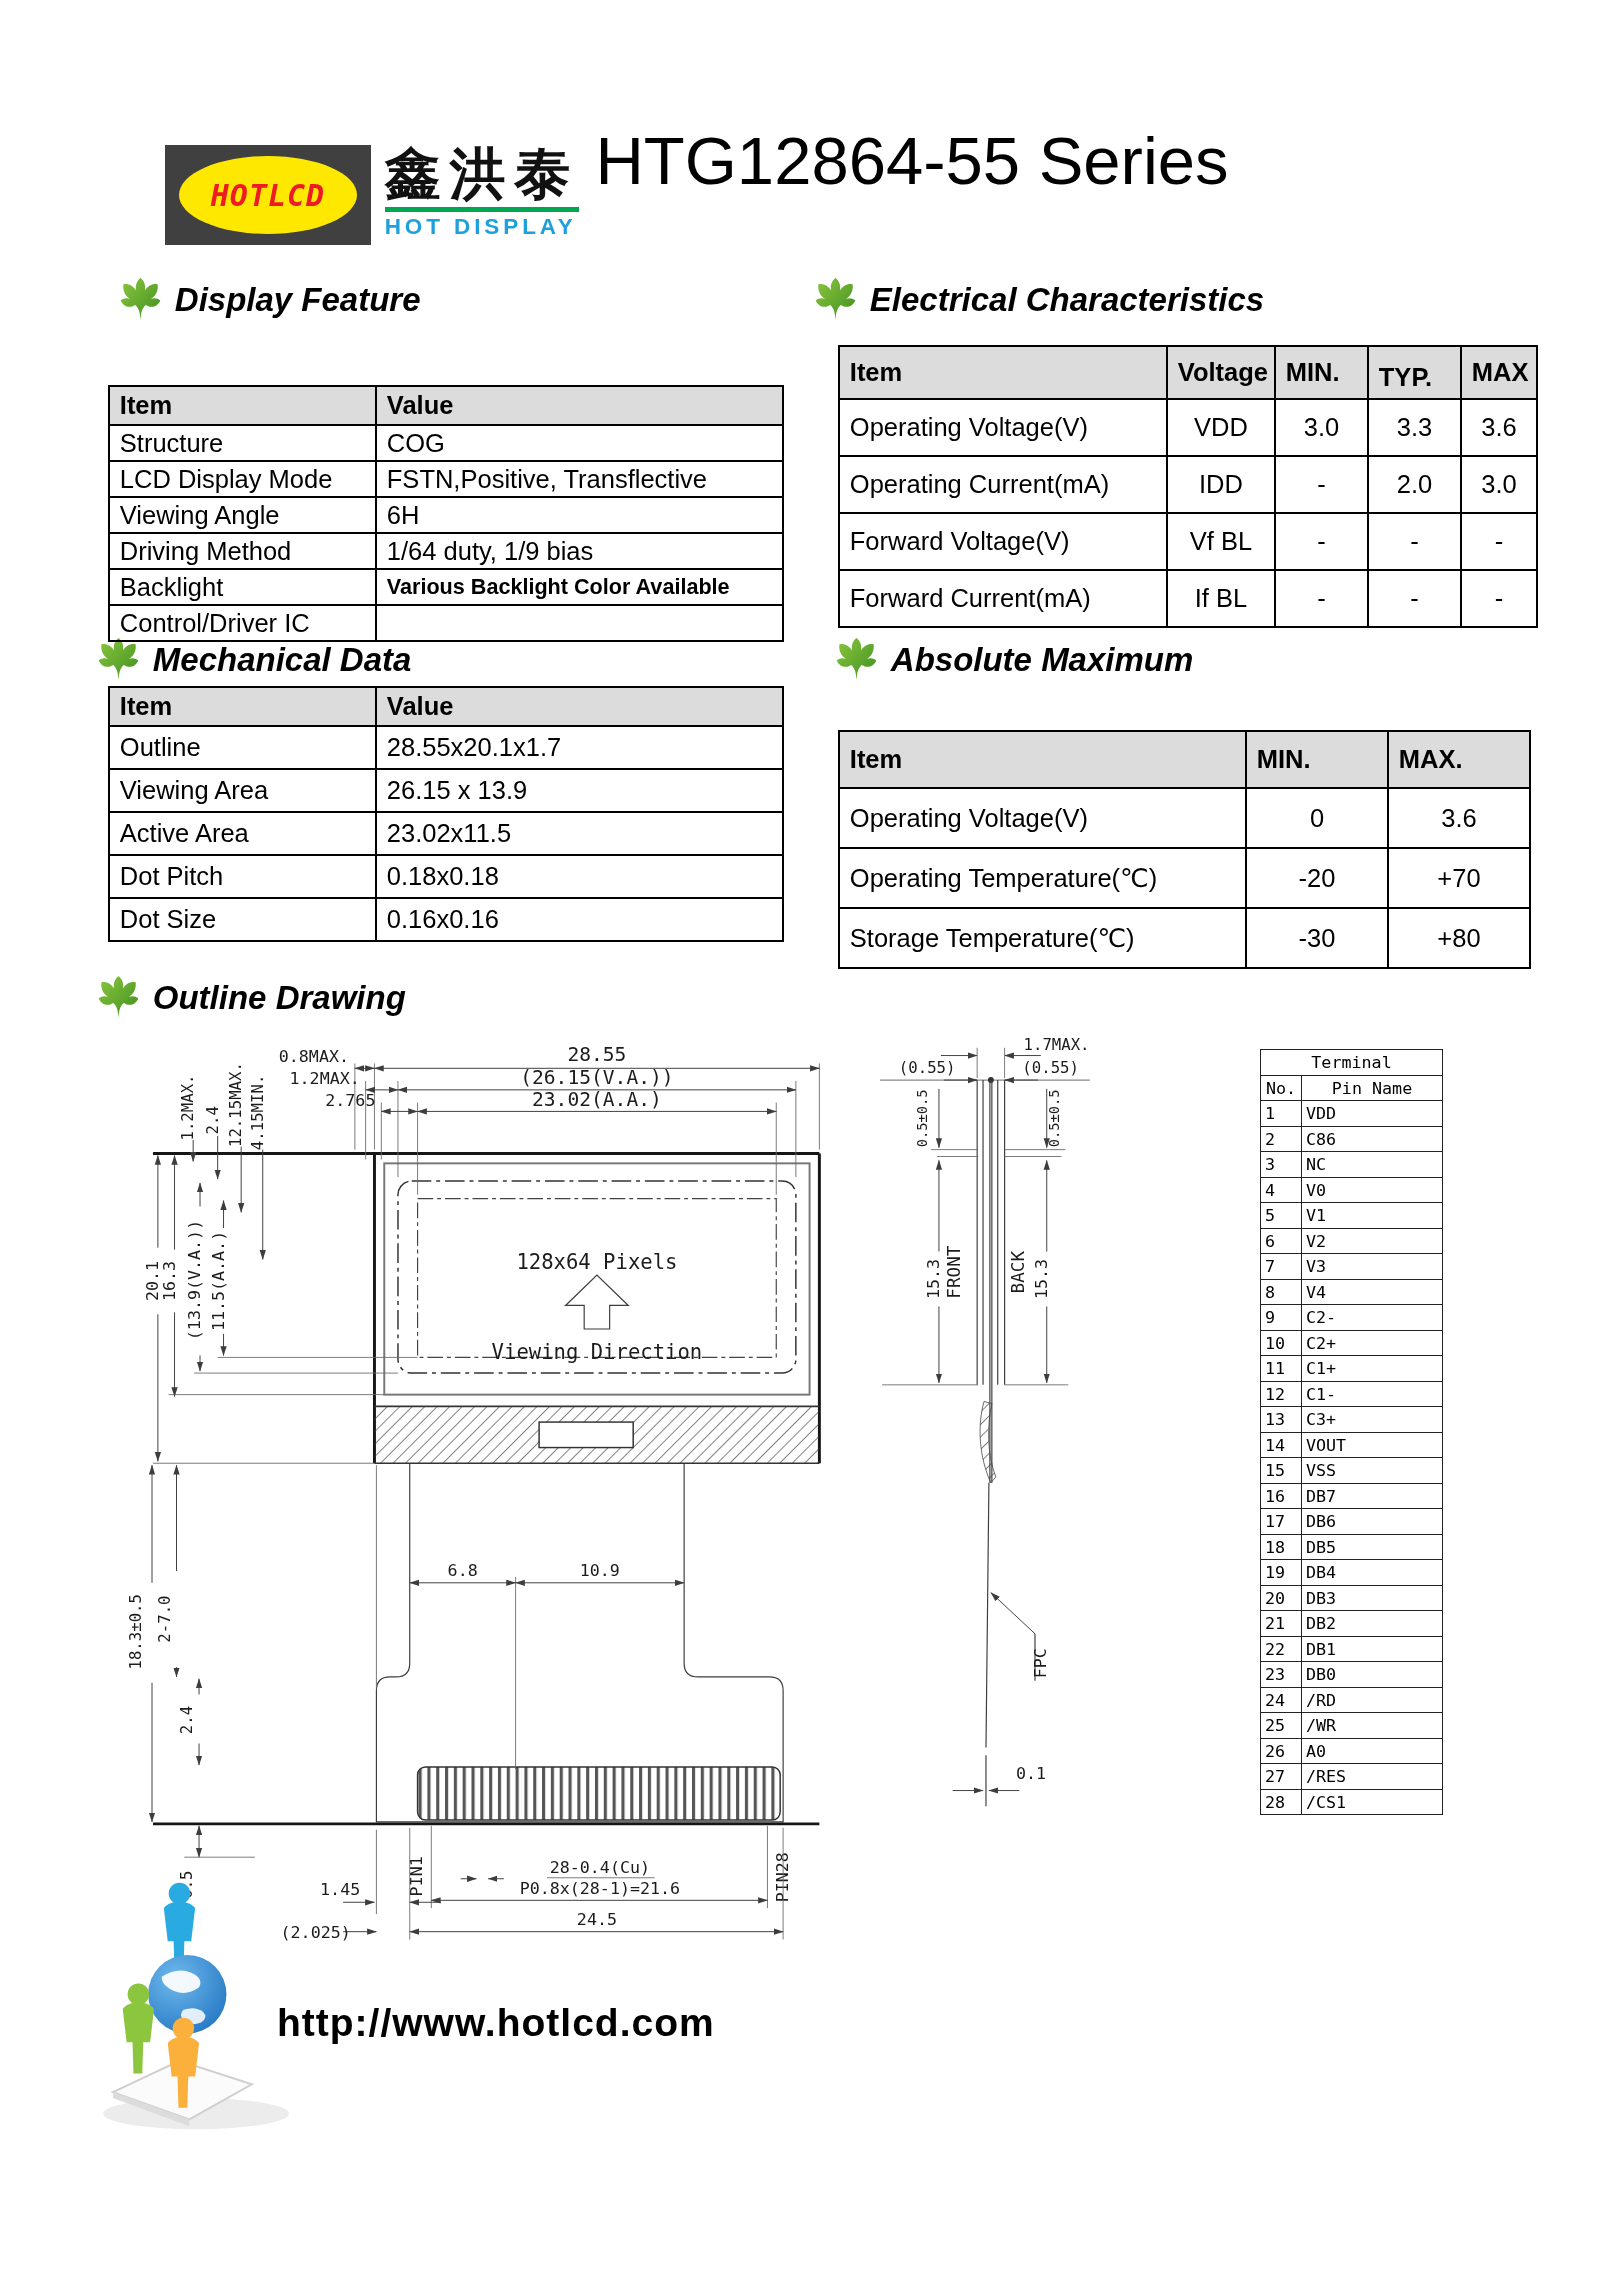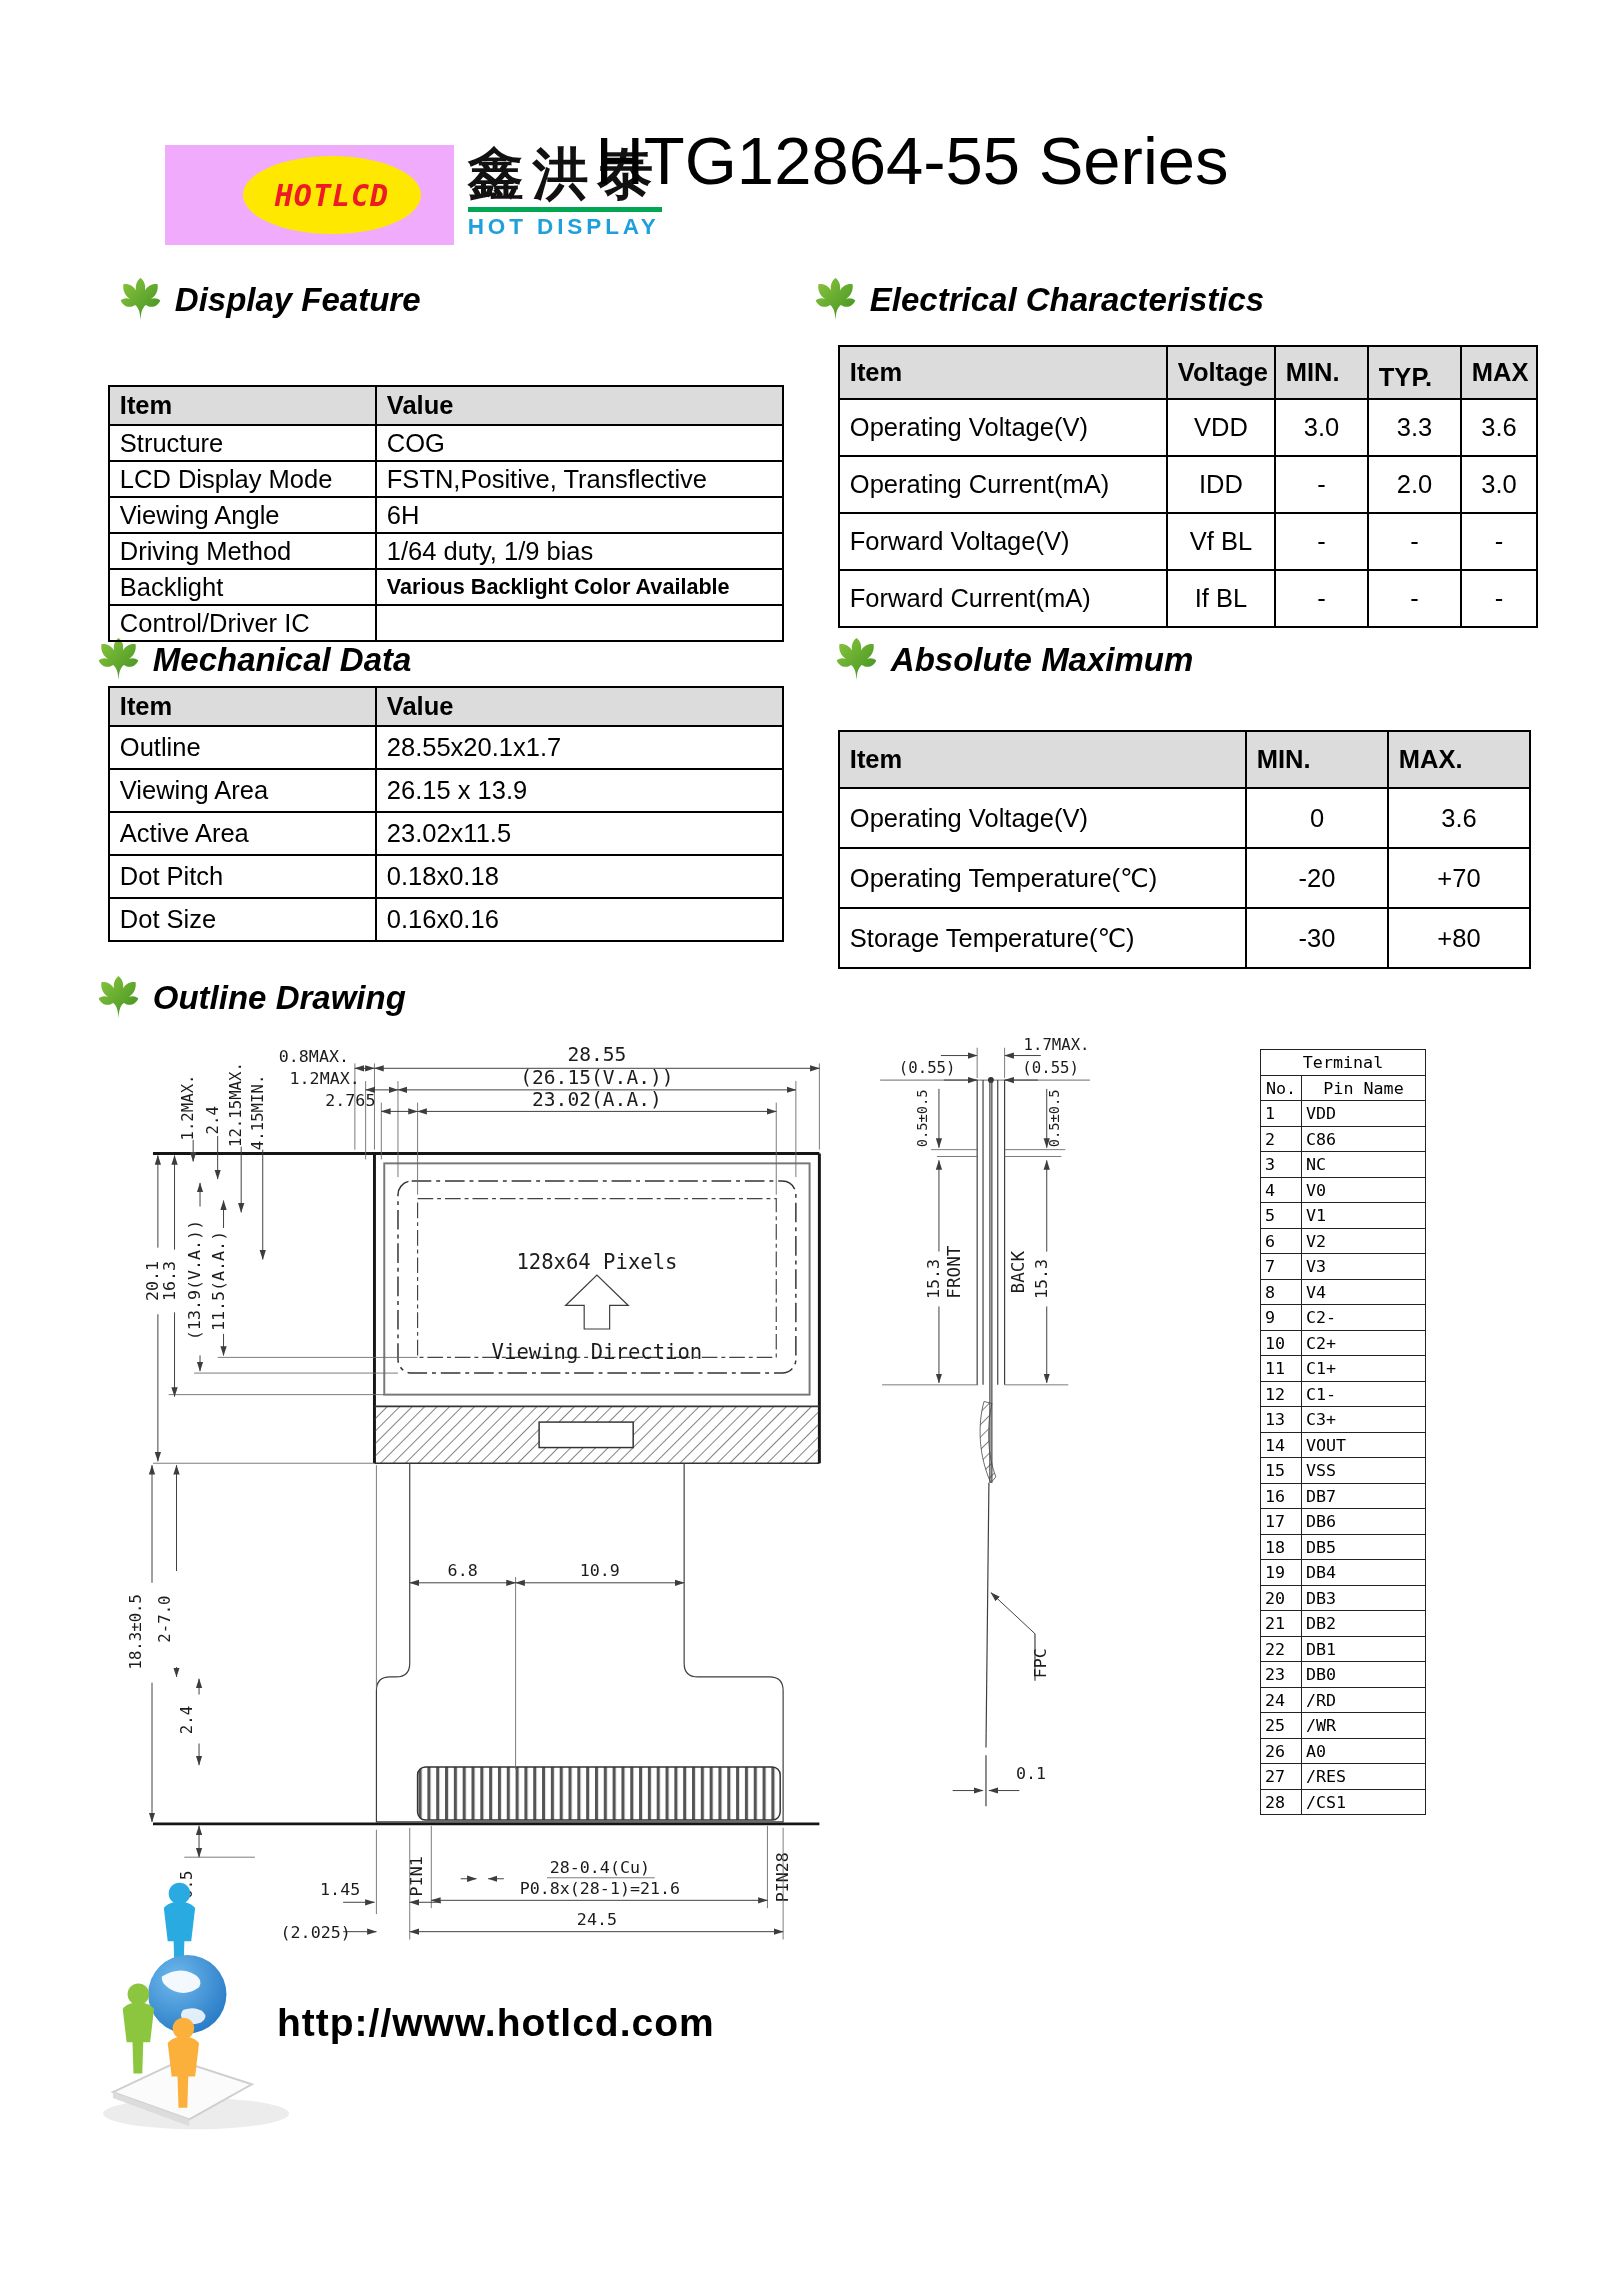--- a/index.html
+++ b/index.html
@@ -1,20 +1,20 @@
 <!DOCTYPE html>
 <html><head>
 <meta charset="utf-8">
 <style>
   html,body{margin:0;padding:0;background:#fff;}
   body{width:1620px;height:2292px;position:relative;font-family:"Liberation Sans","DejaVu Sans",sans-serif;color:#000;}
   .abs{position:absolute;}
   
   #logo{left:165px;top:145px;display:flex;gap:13.7px;align-items:flex-start;}
-  .logo-red{width:244px;height:100px;background:#f0abfc;display:flex;align-items:center;justify-content:center;padding-left:45px;}
+  .logo-red{width:206px;height:100px;background:#404040;display:flex;align-items:center;justify-content:center;}
   .logo-ellipse{width:178px;height:78px;background:#FFE800;border-radius:50%;display:flex;align-items:center;justify-content:center;}
   .logo-mark{font-family:"DejaVu Sans Mono",monospace;font-weight:bold;font-style:italic;font-size:30px;color:#ED1B24;letter-spacing:1px;}
   .logo-cjk{font-size:56px;font-weight:bold;line-height:1.05;letter-spacing:8.8px;color:#111;font-family:"DejaVu Sans","Liberation Sans",sans-serif;white-space:nowrap;}
   .logo-bar{width:194px;height:4.9px;background:#00A651;margin-top:2.9px;}
   .logo-sub{font-size:22.5px;font-weight:bold;color:#1FA0DC;letter-spacing:3.9px;margin-top:2px;white-space:nowrap;}
   #title{left:510px;top:122px;width:804px;text-align:center;font-size:67px;font-weight:400;white-space:nowrap;}
   
   .head{display:flex;align-items:center;gap:11.8px;}
   .head h2{margin:0;font-size:33px;font-weight:bold;font-style:italic;}
   .leaf{width:45px;height:45px;flex:0 0 45px;}
@@ -23,21 +23,21 @@
   .spec th,.spec td{border:2px solid #000;white-space:nowrap;overflow:hidden;font-size:25.5px;padding:0 9.8px;}
   .spec thead th{background:#dcdcdc;font-weight:bold;text-align:left;}
   .c{text-align:center;}
   #t-df{width:676px;} #t-df th,#t-df td{height:34px;} #t-df thead th{height:37px;}
   #t-df tbody tr:nth-of-type(5) td:nth-of-type(2){font-weight:bold;font-size:21.6px;}
   #t-ec{width:699px;} #t-ec thead th{height:51px;} #t-ec tbody td{height:55px;}
   #t-md{width:676px;} #t-md th,#t-md td{height:41px;} #t-md thead th{height:37px;}
   #t-am{width:691px;} #t-am thead th{height:55px;} #t-am tbody td{height:58px;}
   .typ{position:relative;top:4.9px;display:inline-block;}
   
-  #t-term{width:166px;}
+  #t-term{width:183px;}
   #t-term th,#t-term td{border:1.6px solid #222;font-family:"DejaVu Sans Mono",monospace;font-size:16.7px;font-weight:normal;height:24.5px;padding:0 3.9px;white-space:nowrap;overflow:hidden;}
   #t-term .tt{text-align:center;}
   
   .cad{font-family:"DejaVu Sans Mono",monospace;fill:#1c1c1c;}
   .dim{stroke:#3d3d3d;stroke-width:1;fill:none;marker-start:url(#ar);marker-end:url(#ar);}
   .dimE{stroke:#3d3d3d;stroke-width:1;fill:none;marker-end:url(#ar);}
   .dimS{stroke:#3d3d3d;stroke-width:1;fill:none;marker-start:url(#ar);}
   .ext{stroke:#6a6a6a;stroke-width:0.9;fill:none;}
   .thick{stroke:#161616;stroke-width:3;fill:none;}
   .med{stroke:#333;stroke-width:1.7;fill:none;}

